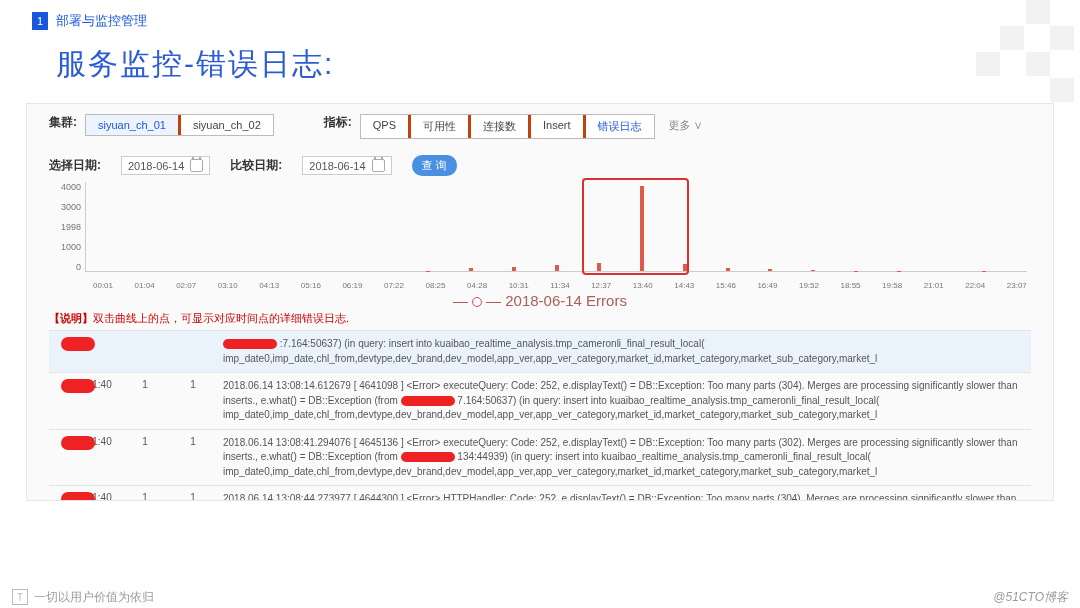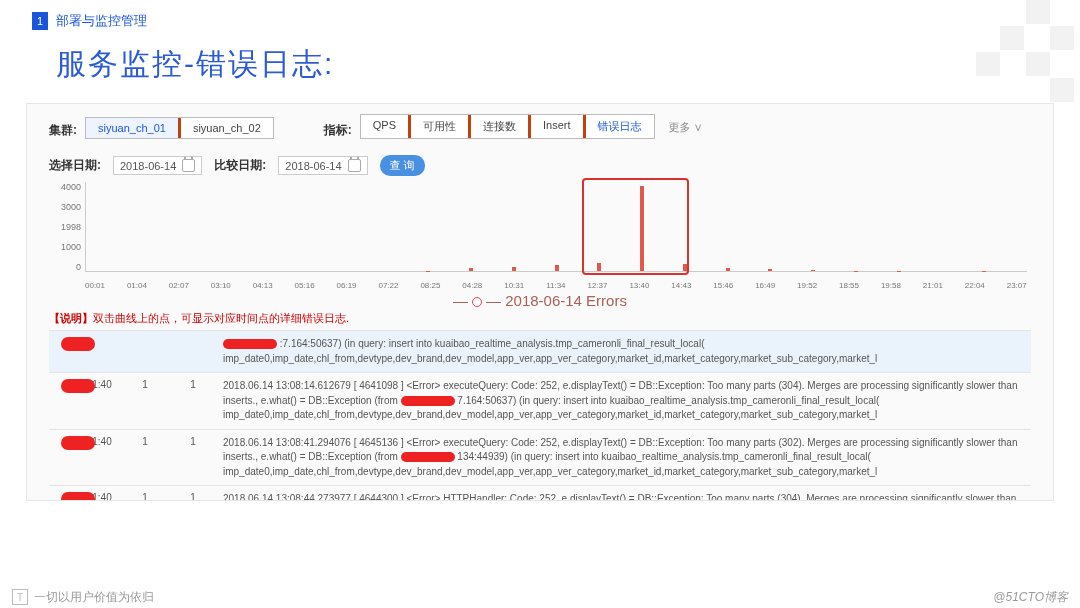--- a/index.html
+++ b/index.html
@@ -16,44 +16,44 @@
 
   
   .hdr{padding:12px 32px 0 32px}
   .crumb{display:flex;align-items:center;gap:8px;color:#1a56db;font-size:13px}
   .crumb .badge{background:#1a56db;color:#fff;width:16px;height:18px;display:inline-flex;align-items:center;justify-content:center;font-size:11px}
   .title{color:#2b5cd6;font-size:30px;font-weight:400;margin:14px 0 0 24px;letter-spacing:2px}
 
   
   .card{margin:18px 26px 0 26px;border:1px solid #e6e6e6;background:#fafafa;padding:10px 22px 0 22px;height:398px;overflow:hidden;box-sizing:border-box}
 
-  .row{display:flex;align-items:flex-end;gap:8px;flex-wrap:wrap}
+  .row{display:flex;align-items:flex-start;gap:8px;flex-wrap:wrap}
   .lab{font-weight:700;font-size:12px}
   .tabbox{display:inline-flex;border:1px solid #bbb;border-radius:0;overflow:hidden}
   .tabbox .tab{padding:4px 12px;font-size:11px;color:#444;border-left:3px solid #c2410c;background:#fff;cursor:pointer}
   .tabbox .tab:first-child{border-left:none}
   .tabbox .tab.active{color:#1a56db;background:#eef4ff}
   .tabbox .tab.active2{color:#1a56db}
   .more{color:#888;font-size:11px;padding:4px 6px;cursor:pointer}
 
-  .datebar{display:flex;align-items:center;gap:12px;margin:16px 0 6px 0}
+  .datebar{display:flex;align-items:center;gap:20px;margin:16px 0 6px 0}
   .dateinp{border:1px solid #ccc;padding:2px 6px;background:#fff;display:inline-flex;align-items:center;gap:6px;font-size:11px;color:#555}
   .dateinp .cal{width:11px;height:11px;border:1px solid #aaa;border-radius:2px;position:relative}
   .dateinp .cal:before{content:"";position:absolute;top:-3px;left:1px;width:2px;height:3px;background:#aaa}
   .dateinp .cal:after{content:"";position:absolute;top:-3px;right:1px;width:2px;height:3px;background:#aaa}
   .btn{background:#4a90e2;color:#fff;border:none;padding:3px 10px;border-radius:10px;font-size:11px;cursor:pointer}
 
   
   .chart{position:relative;height:108px;margin:4px 0 2px 0;width:100%}
   .yaxis{position:absolute;left:0;top:0;bottom:18px;width:36px;display:flex;flex-direction:column;justify-content:space-between;font-size:9px;color:#777;text-align:right;padding-right:4px;box-sizing:border-box}
   .plot{position:absolute;left:36px;right:4px;top:0;bottom:18px;border-left:1px solid #ccc;border-bottom:1px solid #ccc}
   .highlight{position:absolute;top:-4px;bottom:-4px;border:2px solid #d93030;border-radius:4px}
   .series{position:absolute;left:0;right:0;bottom:0;height:100%}
   .spark{position:absolute;bottom:0;background:#e05a4a}
-  .xaxis{position:absolute;left:36px;right:4px;bottom:0;display:flex;justify-content:space-between;font-size:8px;color:#777}
+  .xaxis{position:absolute;left:44px;right:4px;bottom:0;display:flex;justify-content:space-between;font-size:8px;color:#777}
   .legend{text-align:center;font-size:15px;color:#a86057;margin-top:0}
   .legend .pt{display:inline-block;width:8px;height:8px;border:1px solid #d46;border-radius:50%;margin:0 4px;vertical-align:middle}
 
   .note{color:#c00;font-size:11px;margin:2px 0 4px 0}
   .note .k{color:#c00;font-weight:700}
 
   
   .logtbl{width:100%;border-collapse:collapse;font-size:10px;color:#555;table-layout:fixed}
   .logtbl tr{border-top:1px solid #e4e4e4}
   .logtbl tr.alt{background:#eaf3fb}

